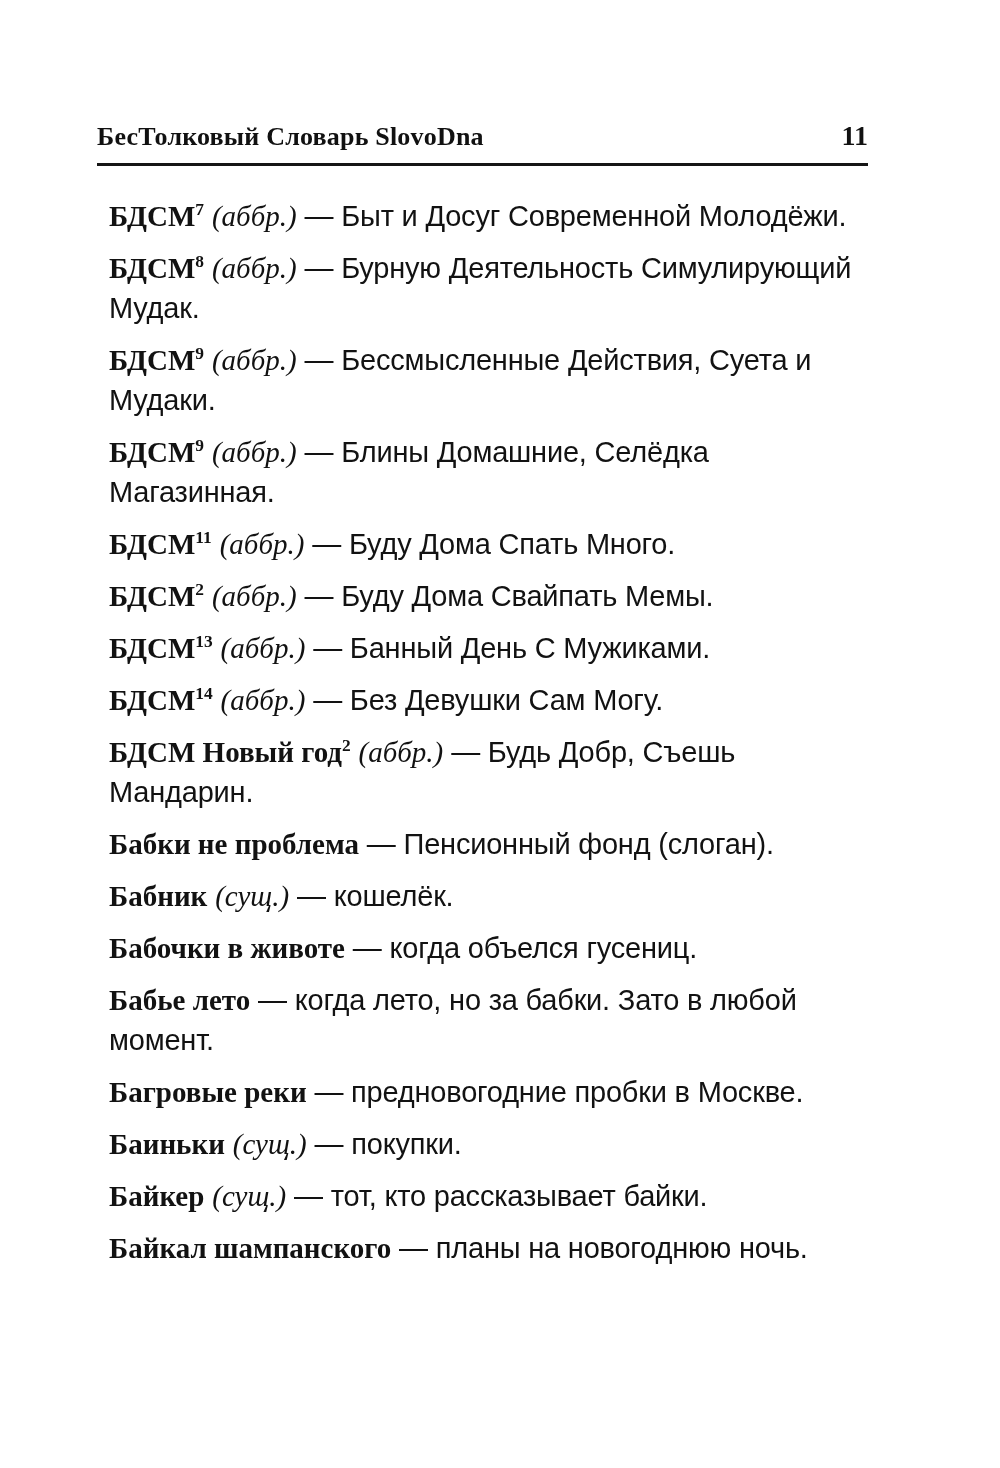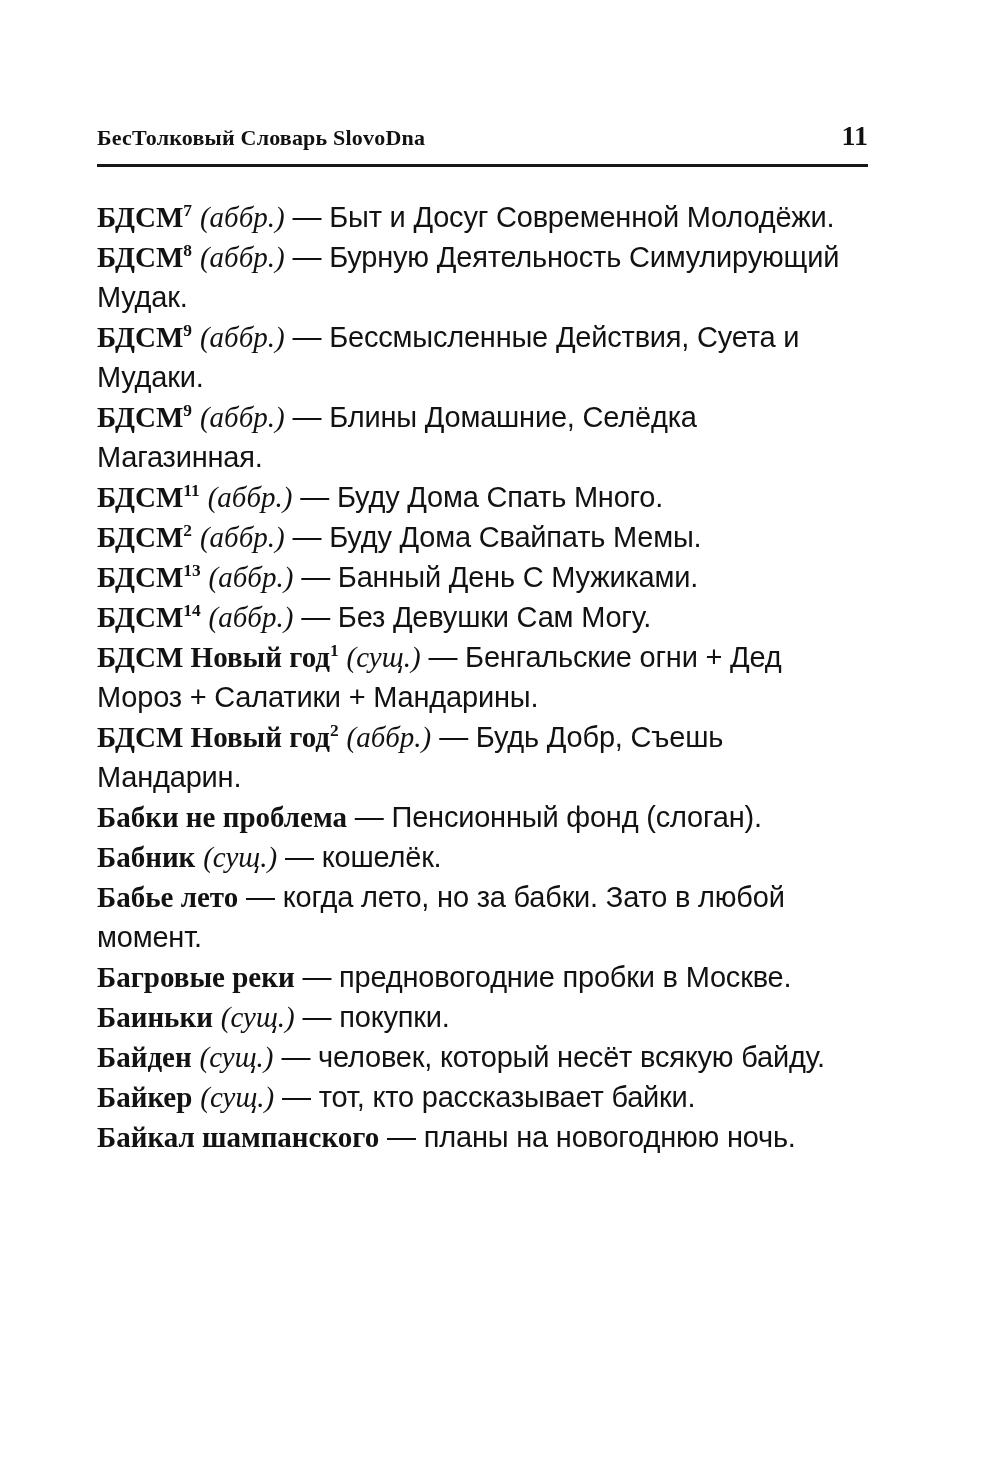--- a/index.html
+++ b/index.html
@@ -22,42 +22,42 @@
   }
   .page-header {
     display: flex;
     justify-content: space-between;
     align-items: baseline;
     line-height: 32px;
   }
   .page-header .book-title {
     font-family: "Liberation Serif", serif;
     font-weight: 700;
-    font-size: 22px;
+    font-size: 26px;
     letter-spacing: 0.2px;
   }
   .page-header .page-number {
     font-family: "Liberation Serif", serif;
     font-weight: 700;
     font-size: 28px;
   }
   .header-rule {
     border: none;
     border-top: 3px solid #161616;
     margin: 10px 0 0 0;
   }
   .entries {
     margin-top: 30px;
     font-size: 29px;
     line-height: 40px;
     letter-spacing: -0.2px;
     color: #121212;
   }
   .entry {
-    margin: 0;
+    margin: 12px;
     hyphens: manual;
   }
   .term {
     font-family: "Liberation Serif", serif;
     font-weight: 700;
     letter-spacing: 0;
   }
   .term sup {
     font-size: 0.6em;
     line-height: 0;
@@ -94,35 +94,34 @@
 
     <p class="entry"><span class="term"><span>БДСМ</span><sup>11</sup></span> <i class="pos">(аббр.)</i> <span class="def">— Буду Дома Спать Много.</span></p>
 
     <p class="entry"><span class="term"><span>БДСМ</span><sup>2</sup></span> <i class="pos">(аббр.)</i> <span class="def">— Буду Дома Свайпать Мемы.</span></p>
 
     <p class="entry"><span class="term"><span>БДСМ</span><sup>13</sup></span> <i class="pos">(аббр.)</i> <span class="def">— Банный День С Мужиками.</span></p>
 
     <p class="entry"><span class="term"><span>БДСМ</span><sup>14</sup></span> <i class="pos">(аббр.)</i> <span class="def">— Без Девушки Сам Могу.</span></p>
 
 
-    <p class="entry"><span class="term"><span>БДСМ Новый год</span><sup>1</sup></span> <i class="pos">(сущ.)</i> <span class="def">— Бенгальские огни + Дед Мороз + Салатики + Мандарины.</span></p>
 
     <p class="entry"><span class="term"><span>БДСМ Новый год</span><sup>2</sup></span> <i class="pos">(аббр.)</i> <span class="def">— Будь Добр, Съешь Мандарин.</span></p>
 
     <p class="entry"><span class="term"><span>Бабки не проблема</span><sup></sup></span>  <span class="def">— Пенсионный фонд (слоган).</span></p>
 
     <p class="entry"><span class="term"><span>Бабник</span><sup></sup></span> <i class="pos">(сущ.)</i> <span class="def">— кошелёк.</span></p>
 
+    <p class="entry"><span class="term"><span>Бабочки в животе</span><sup></sup></span>  <span class="def">— когда объелся гусениц.</span></p>
 
     <p class="entry"><span class="term"><span>Бабье лето</span><sup></sup></span>  <span class="def">— когда лето, но за бабки. Зато в любой момент.</span></p>
 
     <p class="entry"><span class="term"><span>Багровые реки</span><sup></sup></span>  <span class="def">— предновогодние пробки в Москве.</span></p>
 
     <p class="entry"><span class="term"><span>Баиньки</span><sup></sup></span> <i class="pos">(сущ.)</i> <span class="def">— покупки.</span></p>
 
-    <p class="entry"><span class="term"><span>Байден</span><sup></sup></span> <i class="pos">(сущ.)</i> <span class="def">— человек, который несёт всякую байду.</span></p>
 
     <p class="entry"><span class="term"><span>Байкер</span><sup></sup></span> <i class="pos">(сущ.)</i> <span class="def">— тот, кто рассказывает байки.</span></p>
 
     <p class="entry"><span class="term"><span>Байкал шампанского</span><sup></sup></span>  <span class="def">— планы на новогоднюю ночь.</span></p>
 
   </div>
 </div>
 
 </body></html>

